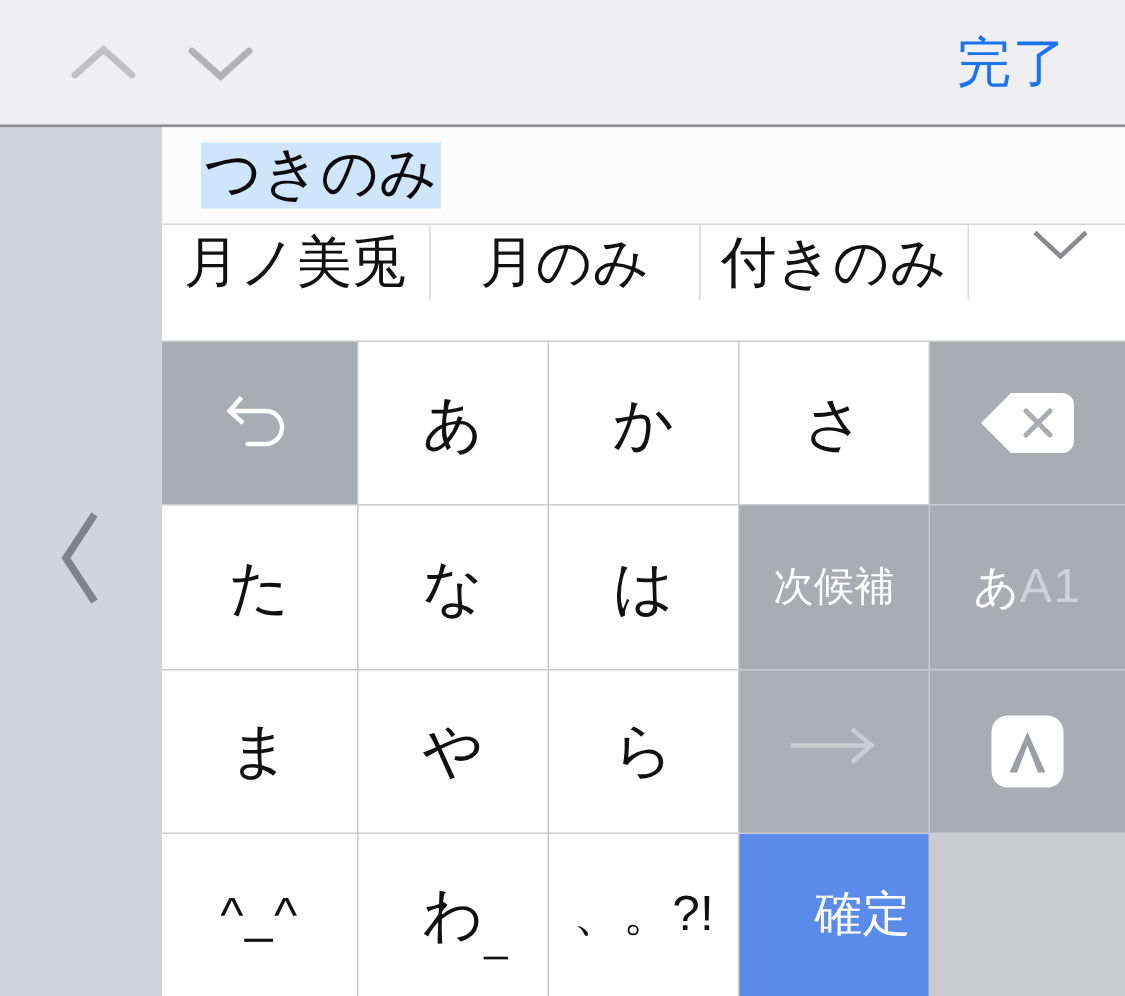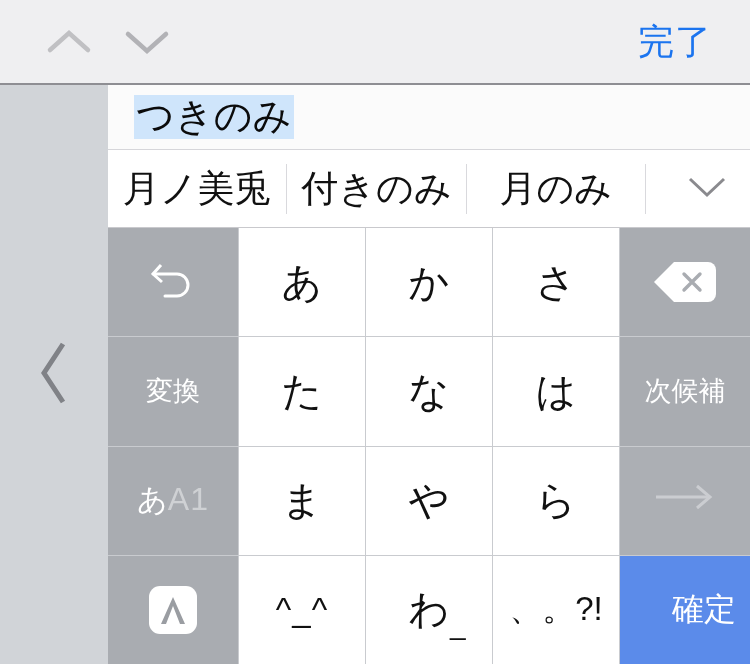--- a/index.html
+++ b/index.html
@@ -108,21 +108,21 @@
     background: #cfe5fb;
     padding: 1px 2px;
     letter-spacing: 0px;
     white-space: nowrap;
   }
 
   
   .candidate-bar {
     height: 78px;
     display: flex;
-    align-items: center;
+    align-items: flex-start;
     background: #ffffff;
     border-bottom: 1px solid #c9c9cd;
     box-sizing: border-box;
   }
   .candidate {
     flex: 1 1 0;
     display: flex;
     align-items: center;
     justify-content: center;
     font-size: 37px;
@@ -253,22 +253,22 @@
   </div>
 
   <div class="kb">
 
     <div class="compose-row">
       <span class="compose-text">つきのみ</span>
     </div>
 
     <div class="candidate-bar">
       <div class="candidate">月ノ美兎</div>
+      <div class="candidate">月のみ</div>
       <div class="candidate">付きのみ</div>
-      <div class="candidate">月のみ</div>
       <div class="candidate-gap"></div>
       <div class="candidate-expand">
         <span>
           <svg width="44" height="26" viewBox="0 0 44 26">
             <polyline points="5,5 22,21 39,5" fill="none" stroke="#8a8a8e" stroke-width="3" stroke-linecap="butt" stroke-linejoin="miter"></polyline>
           </svg>
         </span>
       </div>
     </div>
 
@@ -293,23 +293,20 @@
         </div>
       <div class="key fn bksp">
         <span>
           <svg width="66" height="48" viewBox="0 0 66 48">
             <path d="M22 4 H56 a8 8 0 0 1 8 8 V36 a8 8 0 0 1 -8 8 H22 L2 24 Z" fill="#ffffff"></path>
             <path d="M32 16 L48 32 M48 16 L32 32" stroke="#a9acb1" stroke-width="3.4" stroke-linecap="round"></path>
           </svg>
         </span>
       </div>
 
-      <div class="key fn">
-          <span>変換</span>
-        </div>
       <div class="key">
           <span class="kana">た</span>
         </div>
       <div class="key">
           <span class="kana">な</span>
         </div>
       <div class="key">
           <span class="kana">は</span>
         </div>
       <div class="key fn">

